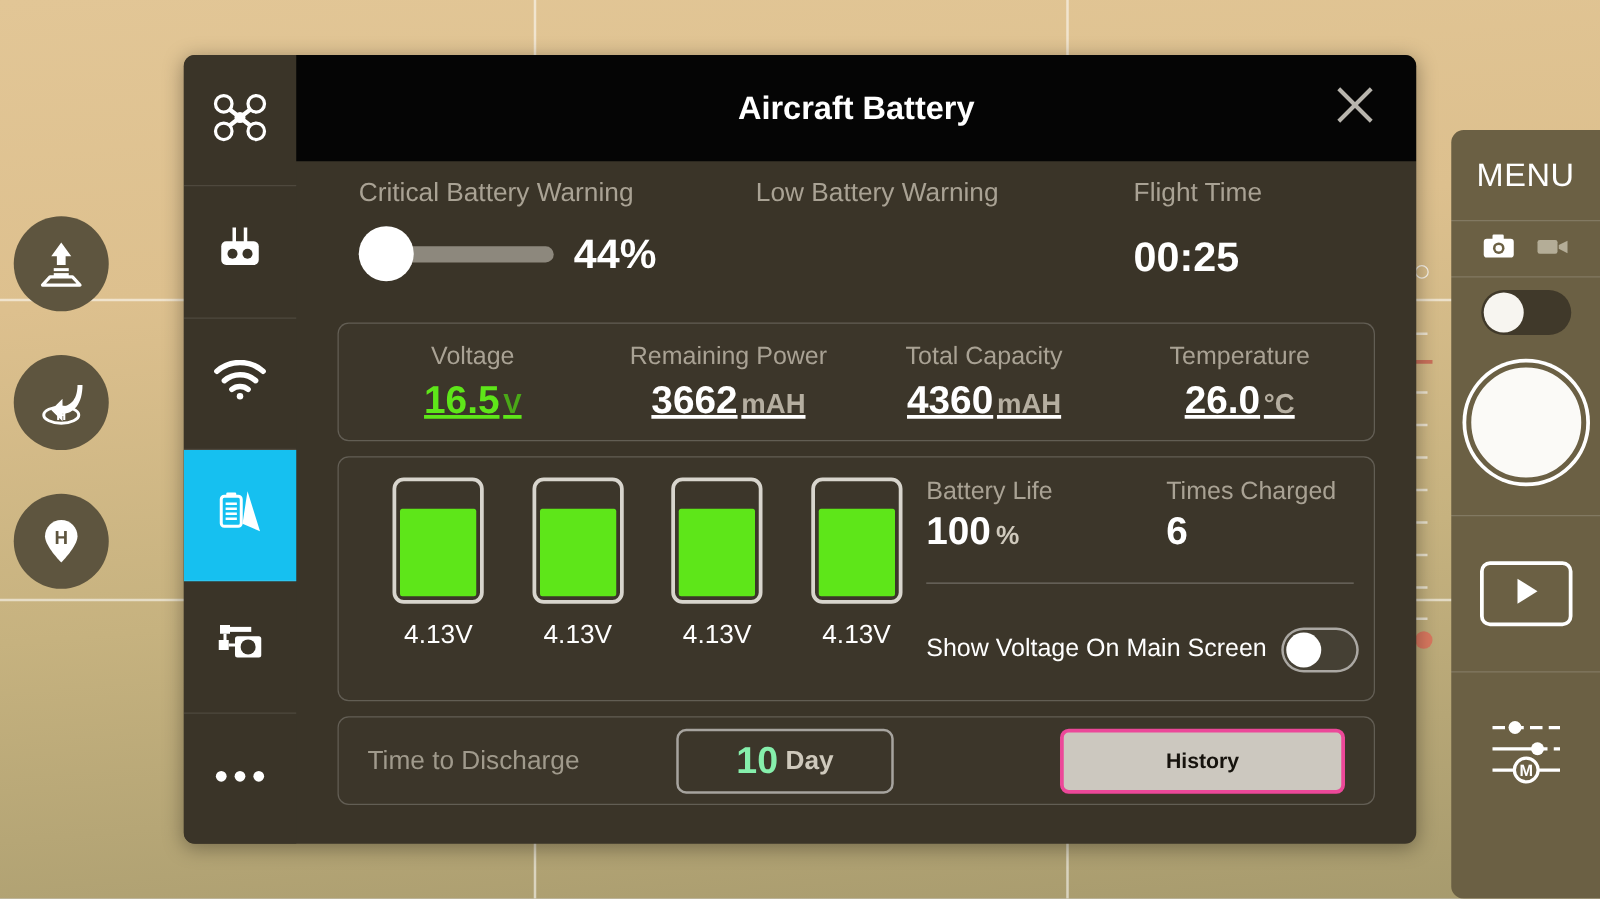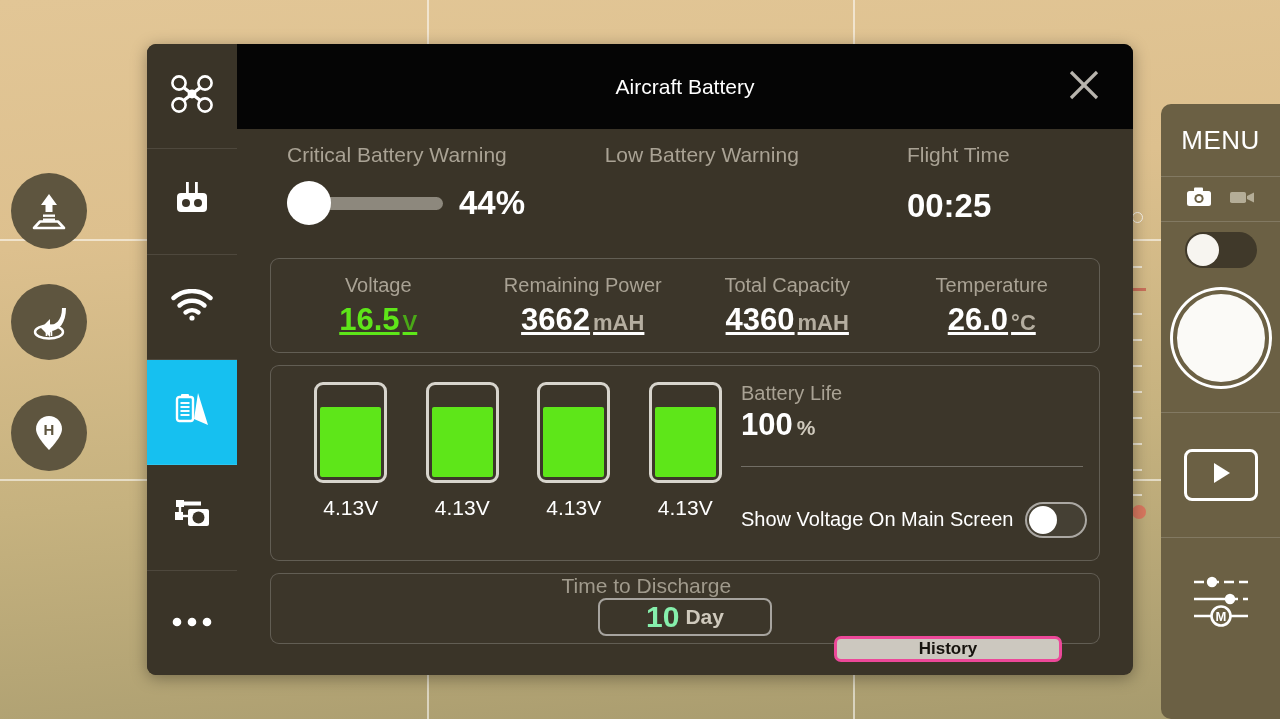--- a/index.html
+++ b/index.html
@@ -129,21 +129,21 @@
   .side-item.active { background: #16c0f0; }
 
   
   .dlg-main { flex: 1; display: flex; flex-direction: column; min-width: 0; }
 
   .dlg-header {
     height: 85px; background: #050505;
     display: flex; align-items: center; justify-content: center;
     position: relative; flex: 0 0 85px;
   }
-  .dlg-title { color: #ffffff; font-size: 21px; font-weight: normal; }
+  .dlg-title { color: #ffffff; font-size: 26px; font-weight: bold; }
   .dlg-close {
     position: absolute; right: 26px; top: 50%; transform: translateY(-50%);
     width: 46px; height: 46px;
     display: flex; align-items: center; justify-content: center;
   }
 
   .dlg-body {
     flex: 1; padding: 14px 33px 16px 33px;
     display: flex; flex-direction: column;
   }
@@ -258,22 +258,21 @@
   }
   .sw-toggle .knob {
     position: absolute; top: 2px; left: 2px;
     width: 28px; height: 28px; border-radius: 50%; background: #ffffff;
   }
 
   
   .bottom-card {
     height: 71px;
     display: flex; align-items: center;
-    padding: 0 37px;
-    flex-direction: column;
+    padding: 0 23px;
   }
   .ttd-label { color: #a09a8c; font-size: 21px; width: 247px; }
   .ttd-box {
     width: 174px; height: 52px;
     border: 2px solid rgba(255,255,255,0.55);
     border-radius: 8px;
     display: flex; align-items: center; justify-content: center;
   }
   .ttd-box .num { color: #86efac; font-size: 30px; font-weight: bold; }
   .ttd-box .unit { color: #cfc9bc; font-size: 21px; font-weight: bold; margin-left: 6px; }
@@ -549,20 +548,24 @@
               <div class="cell-label">4.13V</div>
             </div>
           </div>
 
           <div class="cells-right">
             <div class="life-row">
               <div class="life-item bl">
                 <div class="life-label">Battery Life</div>
                 <div class="life-value"><span>100</span><span class="unit">%</span></div>
               </div>
+              <div class="life-item">
+                <div class="life-label">Times Charged</div>
+                <div class="life-value">6</div>
+              </div>
             </div>
             <div class="life-divider"></div>
             <div class="sv-row">
               <div class="sv-label">Show Voltage On Main Screen</div>
               <div class="sw-toggle">
                 <div class="knob"></div>
               </div>
             </div>
           </div>
         </div>

